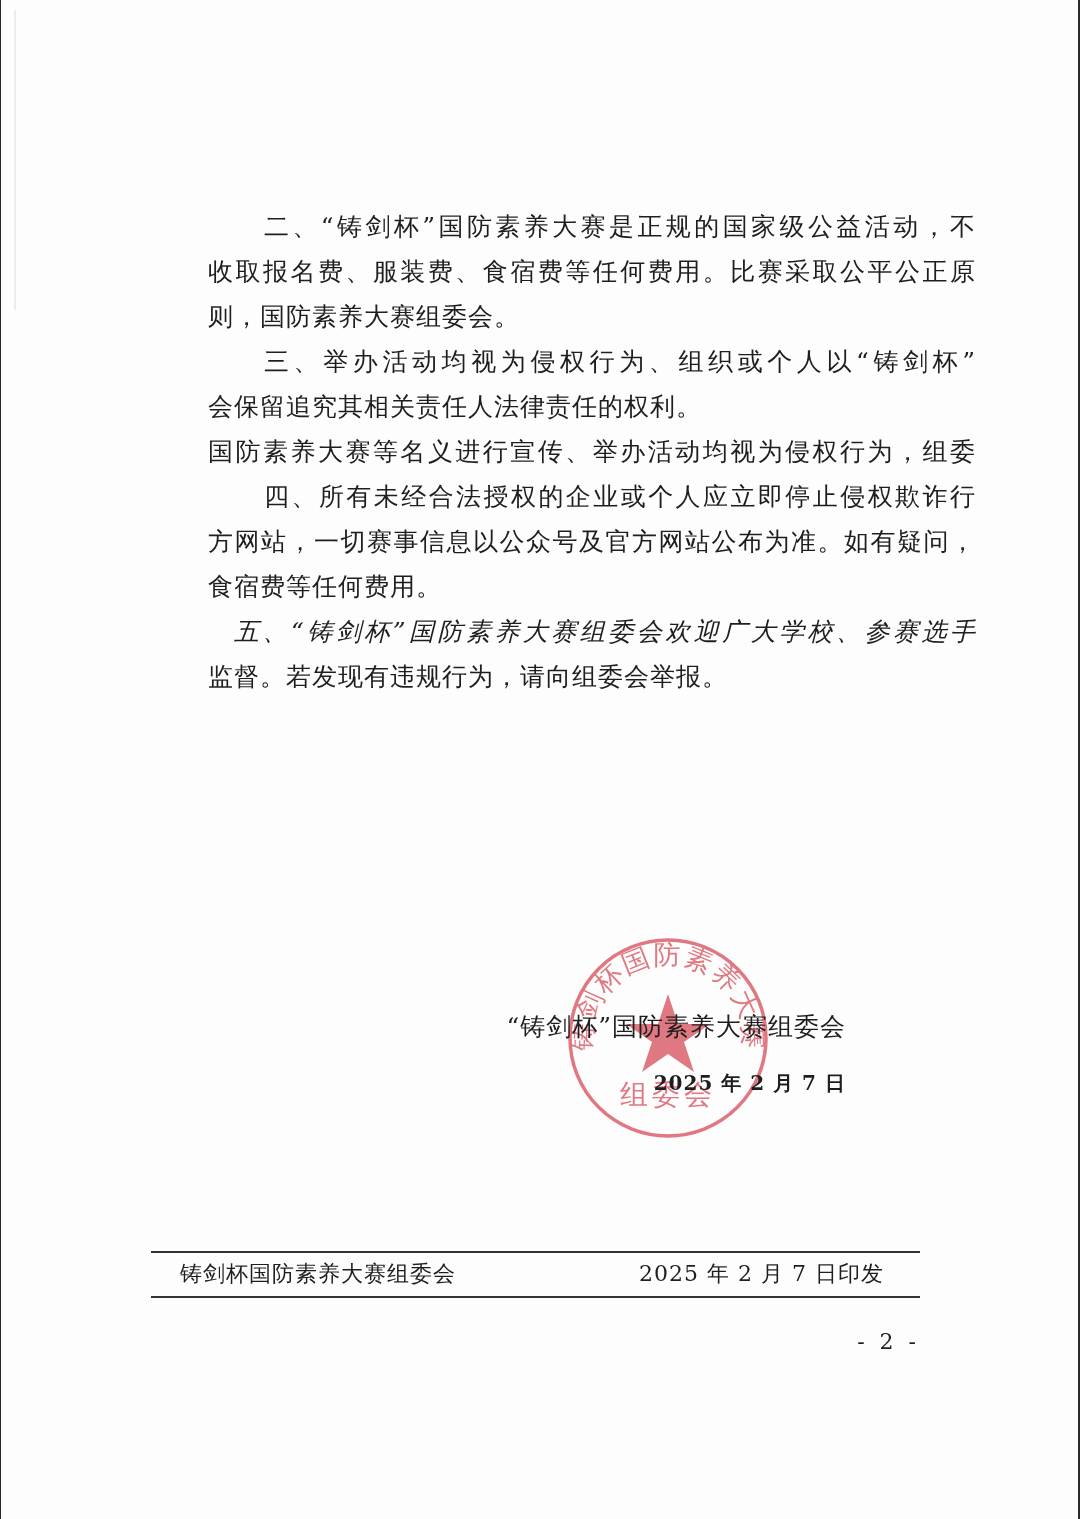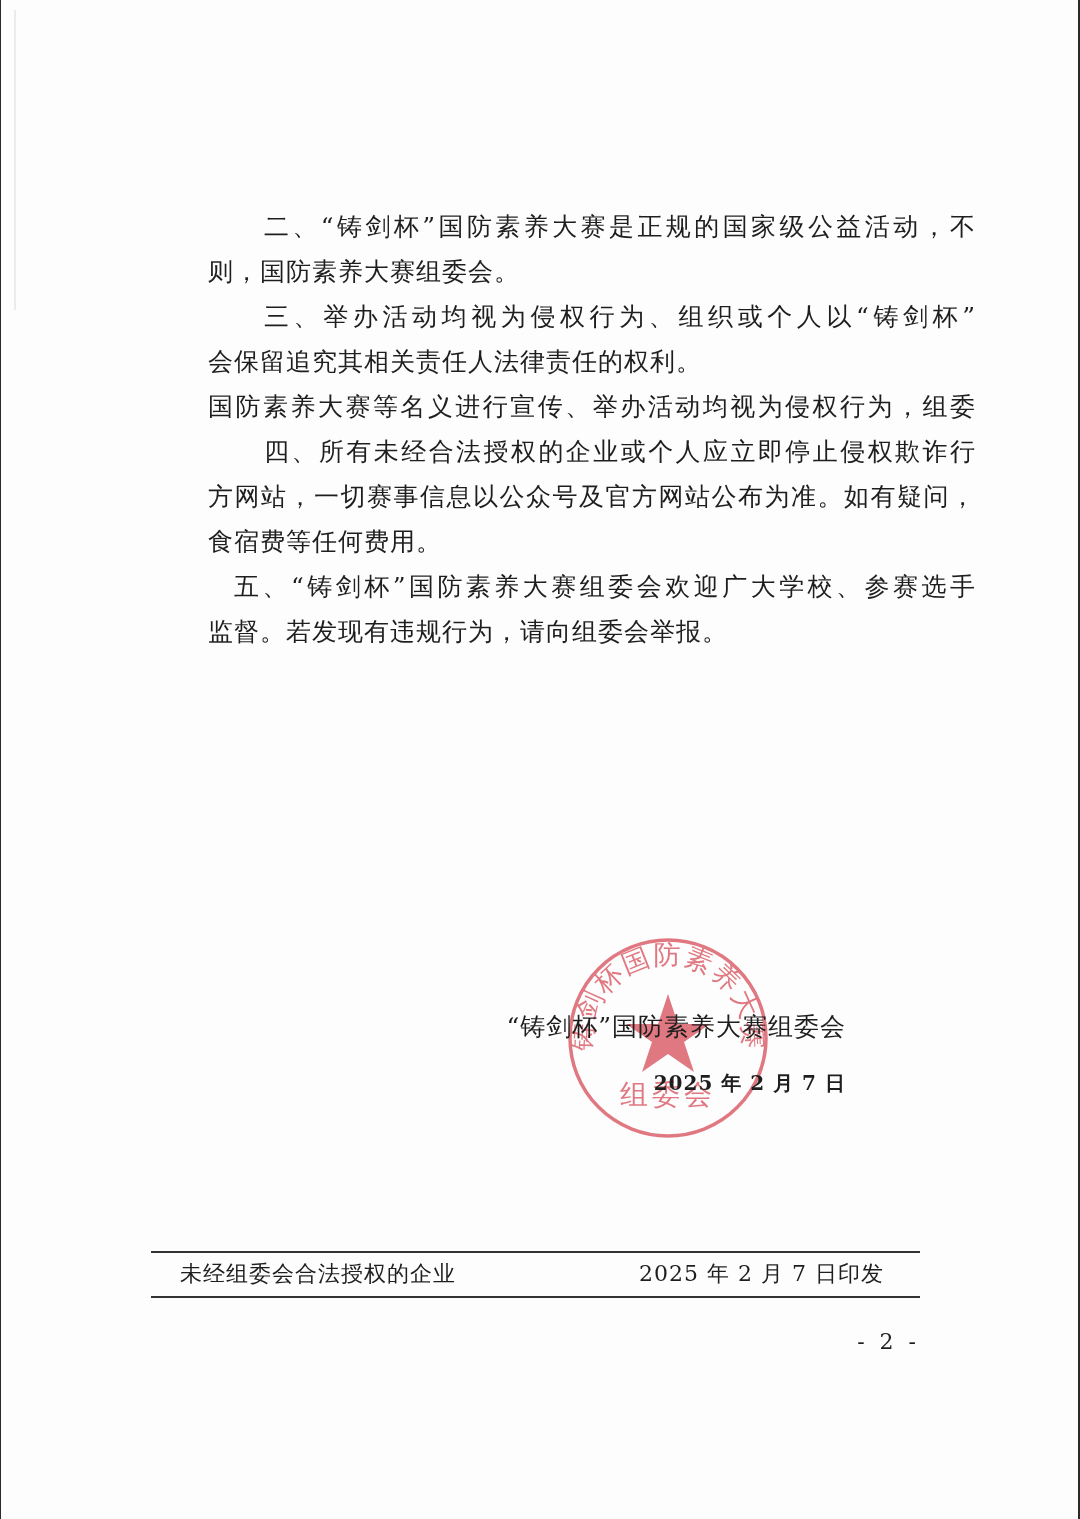--- a/index.html
+++ b/index.html
@@ -26,21 +26,21 @@
   .line {
     height: 45px; line-height: 45px;
     font-size: 25px;
     white-space: nowrap;
     text-align: justify;
     text-align-last: justify;
     letter-spacing: 1px;
   }
   .line.last { text-align-last: left; }
   .line.indent2 { padding-left: 56px; }
-  .line.indent1 { padding-left: 26px; }
+  .line.indent1 { padding-left: 26px; font-style: italic; }
   .sig-block {
     position: absolute; left: 466px; top: 1004px; width: 380px; text-align: right;
   }
   .sig-org {
     font-size: 25px; line-height: 45px; height: 45px; letter-spacing: 1px; white-space: nowrap;
   }
   .sig-date {
     font-size: 20px; line-height: 45px; height: 45px; padding-left: 102px; letter-spacing: 1px; white-space: nowrap;
     position: relative; top: 12px; font-weight: bold;
   }
@@ -69,20 +69,21 @@
 </head>
 <body>
 
 <div class="edge-left"></div>
 <div class="edge-right"></div>
 <div class="scan-line"></div>
 
 <div class="body-text">
   <div>
     <div class="line indent2">二、“铸剑杯”国防素养大赛是正规的国家级公益活动，不</div>
+    <div class="line">收取报名费、服装费、食宿费等任何费用。比赛采取公平公正原</div>
     <div class="line last">则，国防素养大赛组委会。</div>
   </div>
   <div>
     <div class="line indent2">三、举办活动均视为侵权行为、组织或个人以“铸剑杯”</div>
     <div class="line last">会保留追究其相关责任人法律责任的权利。</div>
     <div class="line">国防素养大赛等名义进行宣传、举办活动均视为侵权行为，组委</div>
   </div>
   <div>
     <div class="line indent2">四、所有未经合法授权的企业或个人应立即停止侵权欺诈行</div>
     <div class="line">方网站，一切赛事信息以公众号及官方网站公布为准。如有疑问，</div>
@@ -106,17 +107,17 @@
   <polygon fill="#d9545f" points="102,58 112,88 144,88 118,106 128,136 102,118 76,136 86,106 60,88 92,88"></polygon>
   <text x="102" y="168" font-size="28" fill="#d9545f" font-family="DejaVu Serif, serif" text-anchor="middle" letter-spacing="4">组委会</text>
 </svg>
 
 <div class="sig-block">
   <div class="sig-org">“铸剑杯”国防素养大赛组委会</div>
   <div class="sig-date">2025 年 2 月 7 日</div>
 </div>
 
 <div class="rule top"></div>
-<div class="footer-org">未经组委会合法授权的企业</div>
+<div class="footer-org">铸剑杯国防素养大赛组委会</div>
 <div class="footer-date">2025 年 2 月 7 日印发</div>
 <div class="rule bottom"></div>
 
 <div class="page-number">- 2 -</div>
 
 </body></html>

